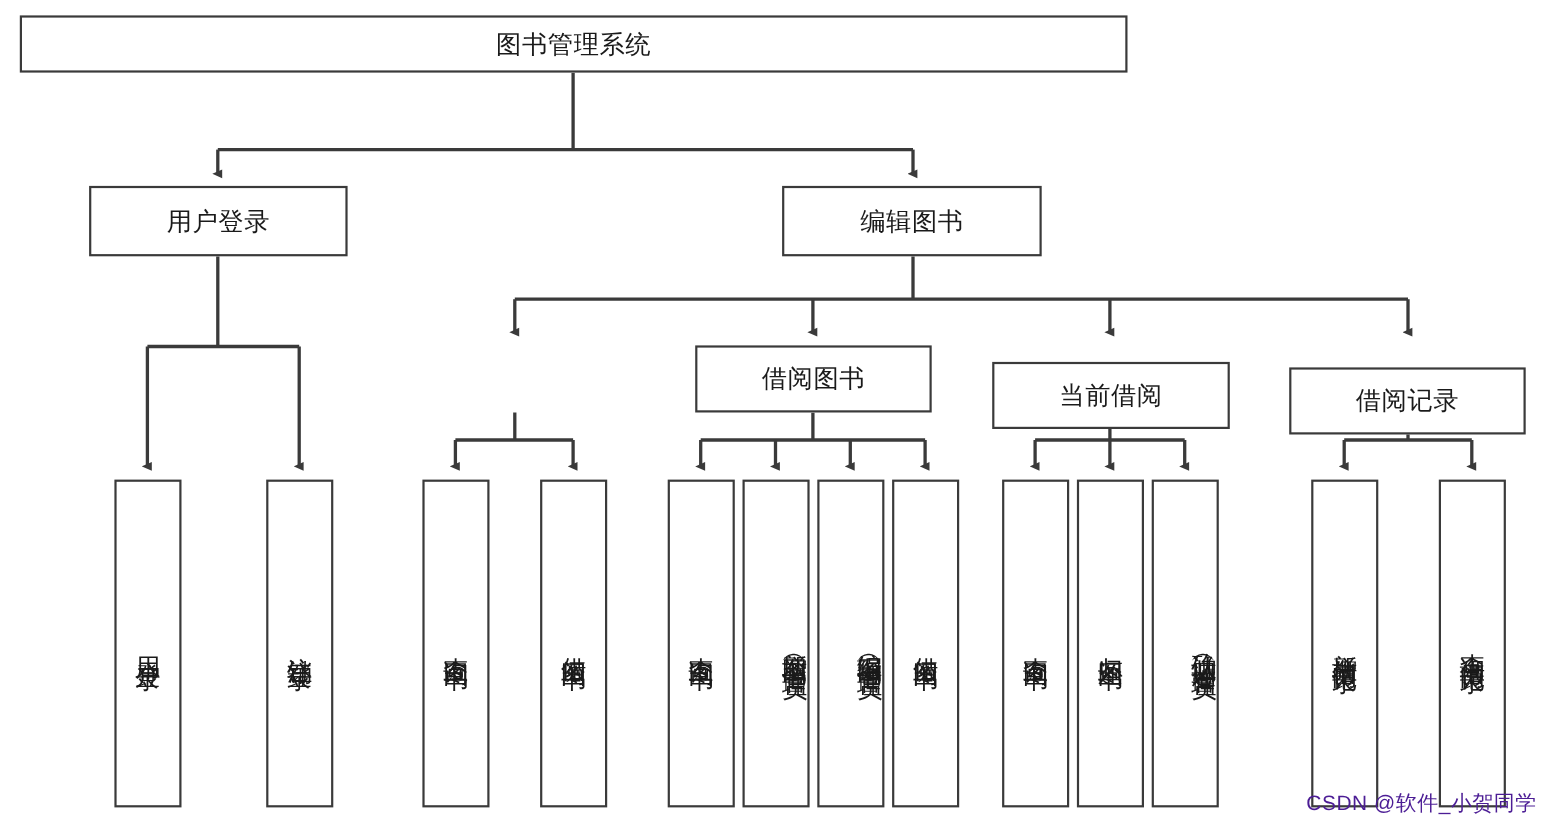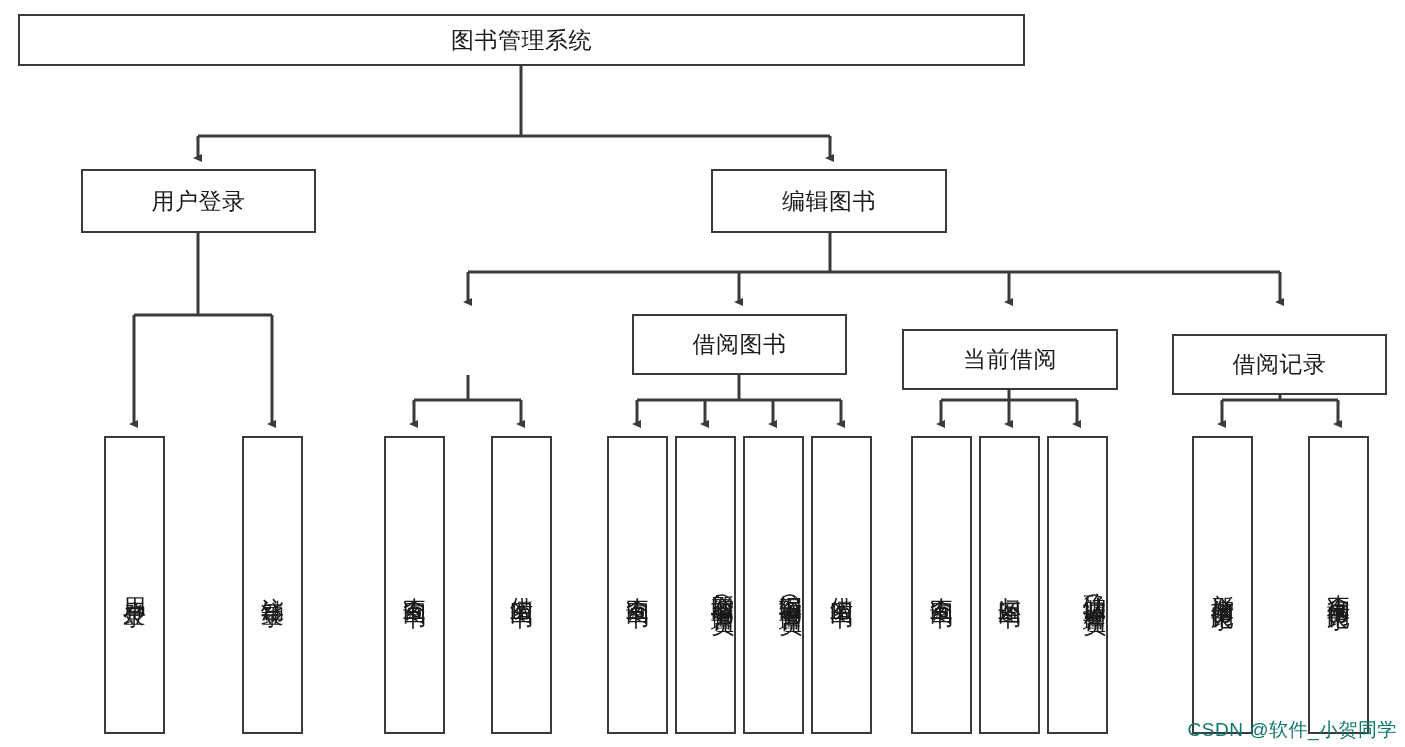--- a/index.html
+++ b/index.html
@@ -50,21 +50,21 @@
   }
   .node-v.center-v {
     align-items: center;
     padding-top: 0;
   }
   .watermark {
     position: absolute;
     right: 8px;
     bottom: 4px;
     font-size: 19px;
-    color: #0f766e;
+    color: #4c1d95;
     white-space: nowrap;
     letter-spacing: 0.5px;
   }
 </style>
 </head>
 <body>
 
 <div id="diagram-root">
 
   <svg class="edges" viewBox="0 0 1405 747" xmlns="http://www.w3.org/2000/svg">

